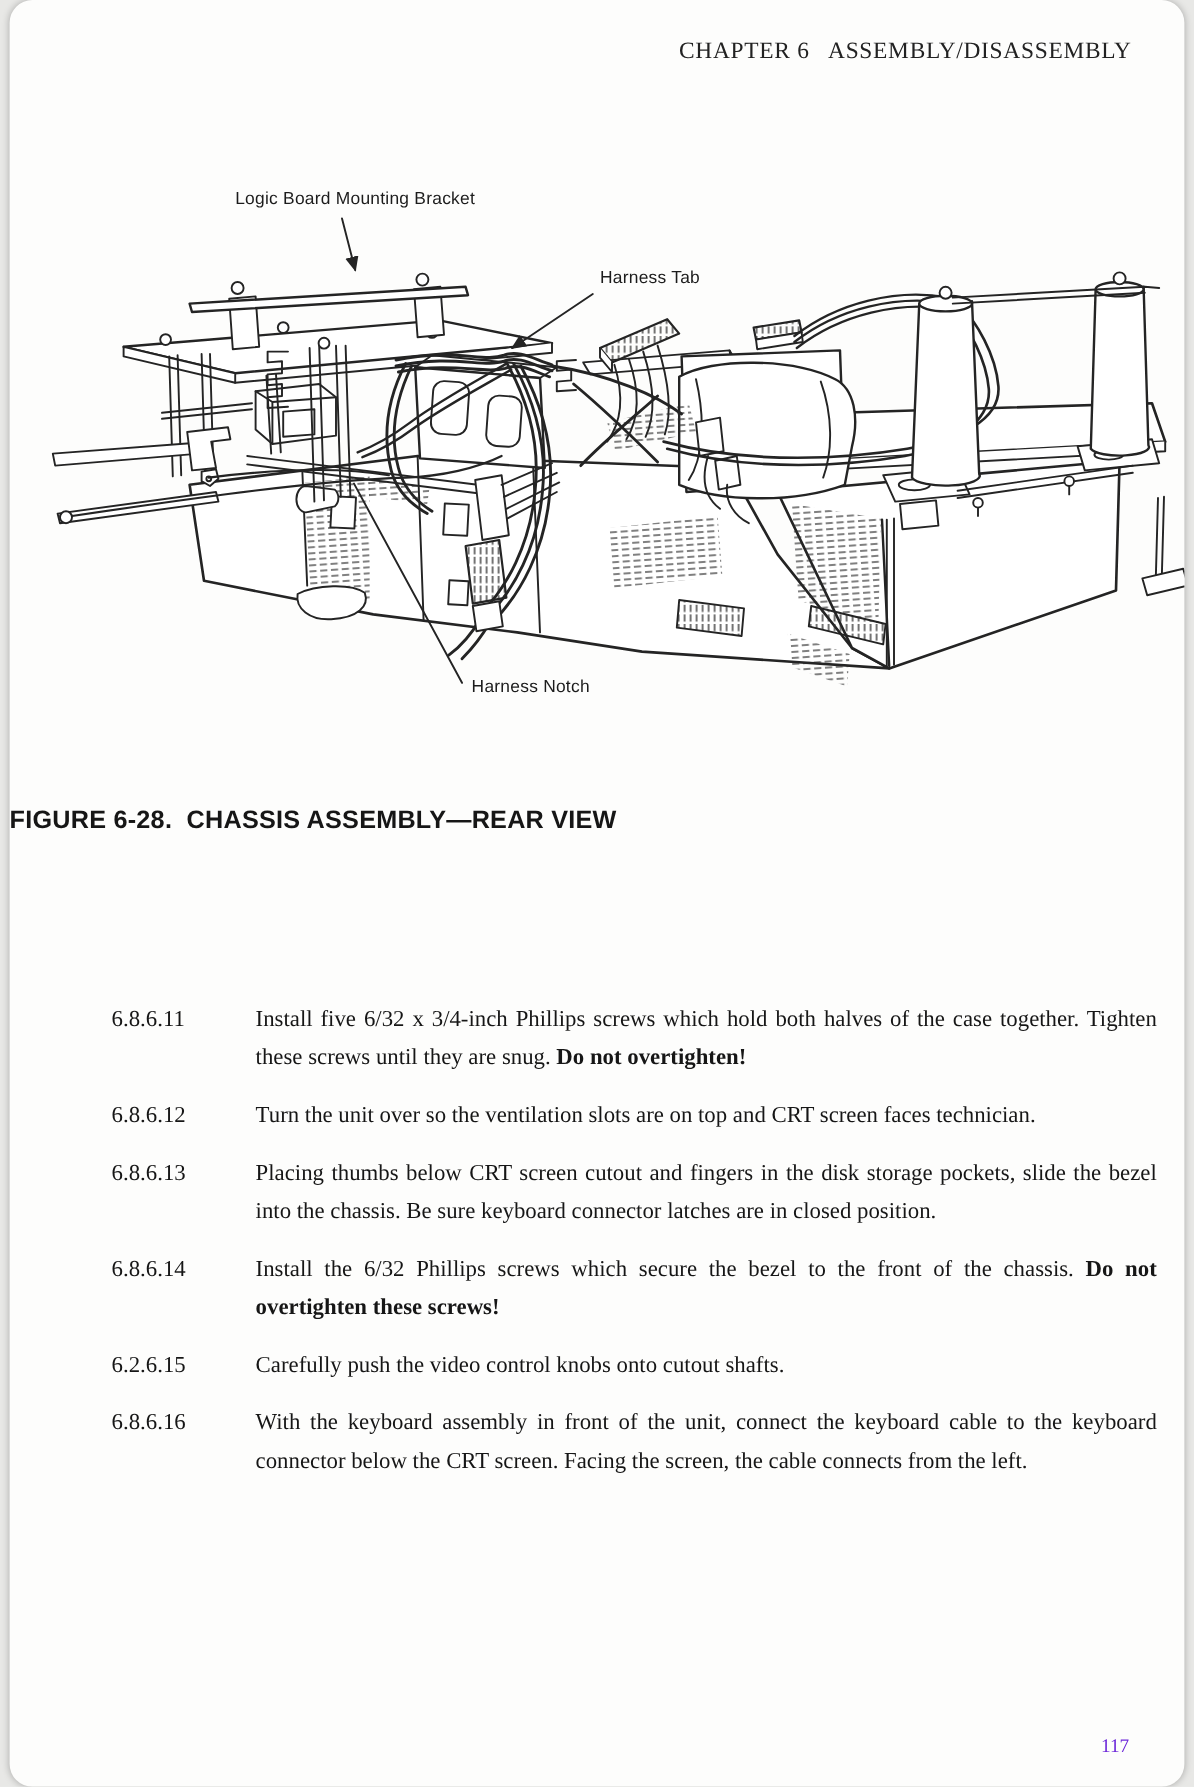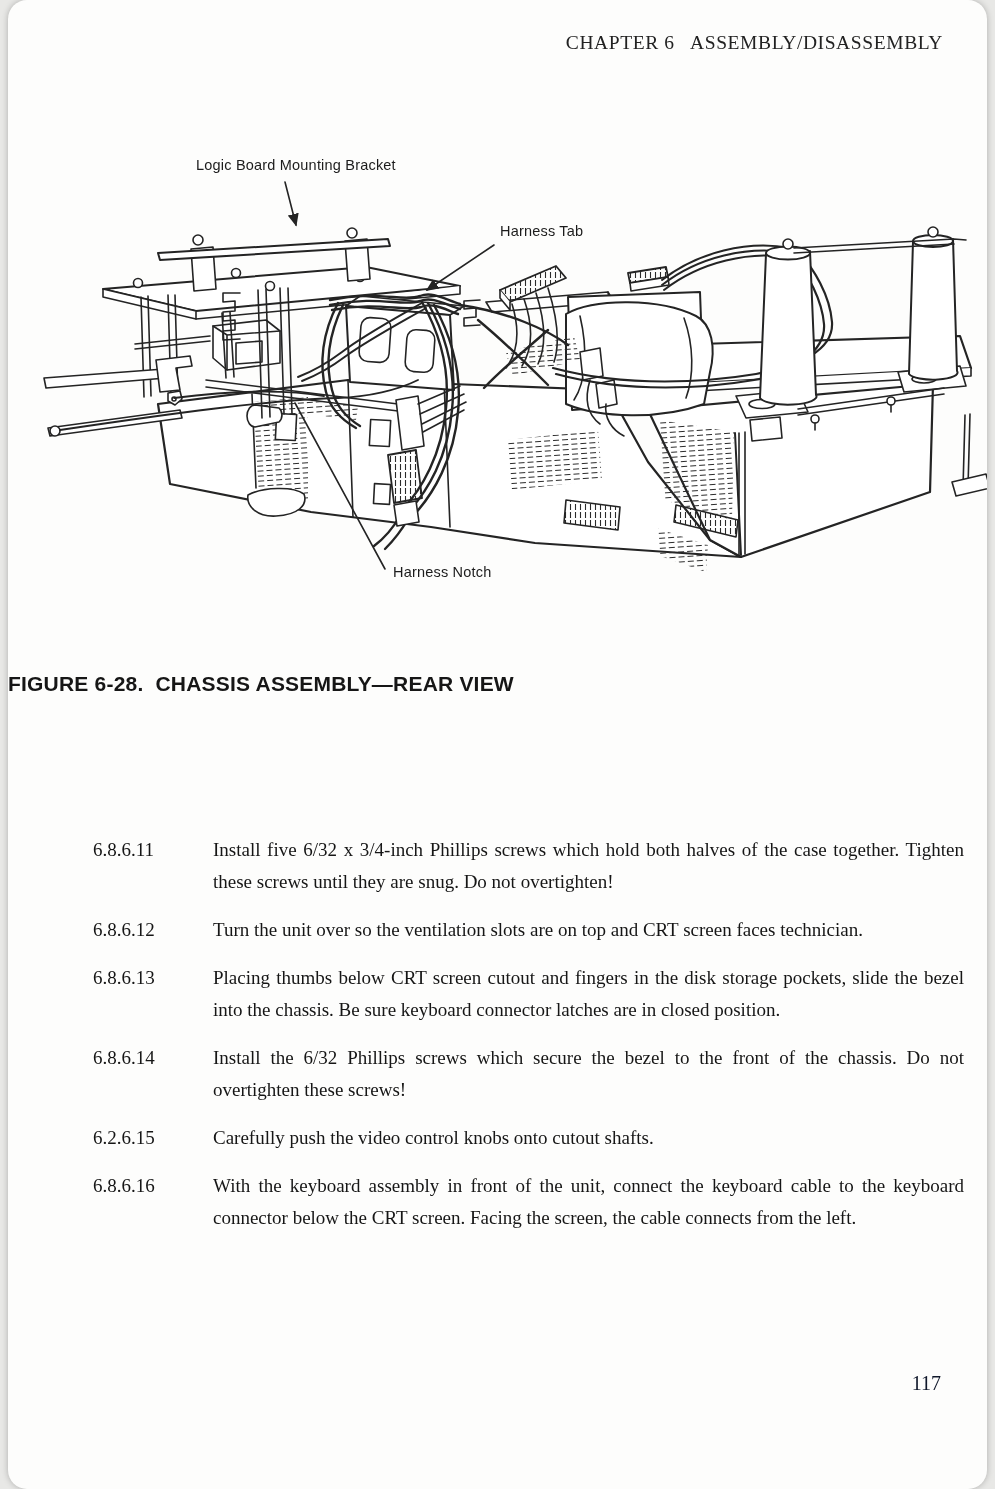--- a/index.html
+++ b/index.html
@@ -17,22 +17,22 @@
   .figure-svg{position:absolute;top:0;left:0;}
   .figure-caption{
     position:absolute;top:672px;left:0;width:995px;text-align:left;
     font-family:"Liberation Sans",sans-serif;font-weight:bold;
     font-size:21px;letter-spacing:.2px;white-space:pre;color:#161616;
   }
   .procedure{position:absolute;top:834px;left:85px;width:872px;}
   .item{display:flex;margin-bottom:16px;}
   .item-number{flex:none;width:120px;font-size:19px;line-height:32px;color:#161616;}
   .item-text{width:751px;font-size:19px;line-height:32px;text-align:justify;color:#161616;}
-  .item-text strong{font-weight:normal;margin-top:20px;}
-  .page-number{position:absolute;top:1372px;right:46px;font-size:20px;color:#0f172a;}
+  .item-text strong{font-weight:bold;margin-top:20px;}
+  .page-number{position:absolute;top:1447px;right:46px;font-size:16px;color:#6d28d9;}
   svg text.fig-label{
     font-family:"Liberation Sans",sans-serif;font-size:14.5px;
     letter-spacing:.2px;fill:#1c1c1c;
   }
 </style>
 </head>
 <body>
 
 <div class="page">
 

